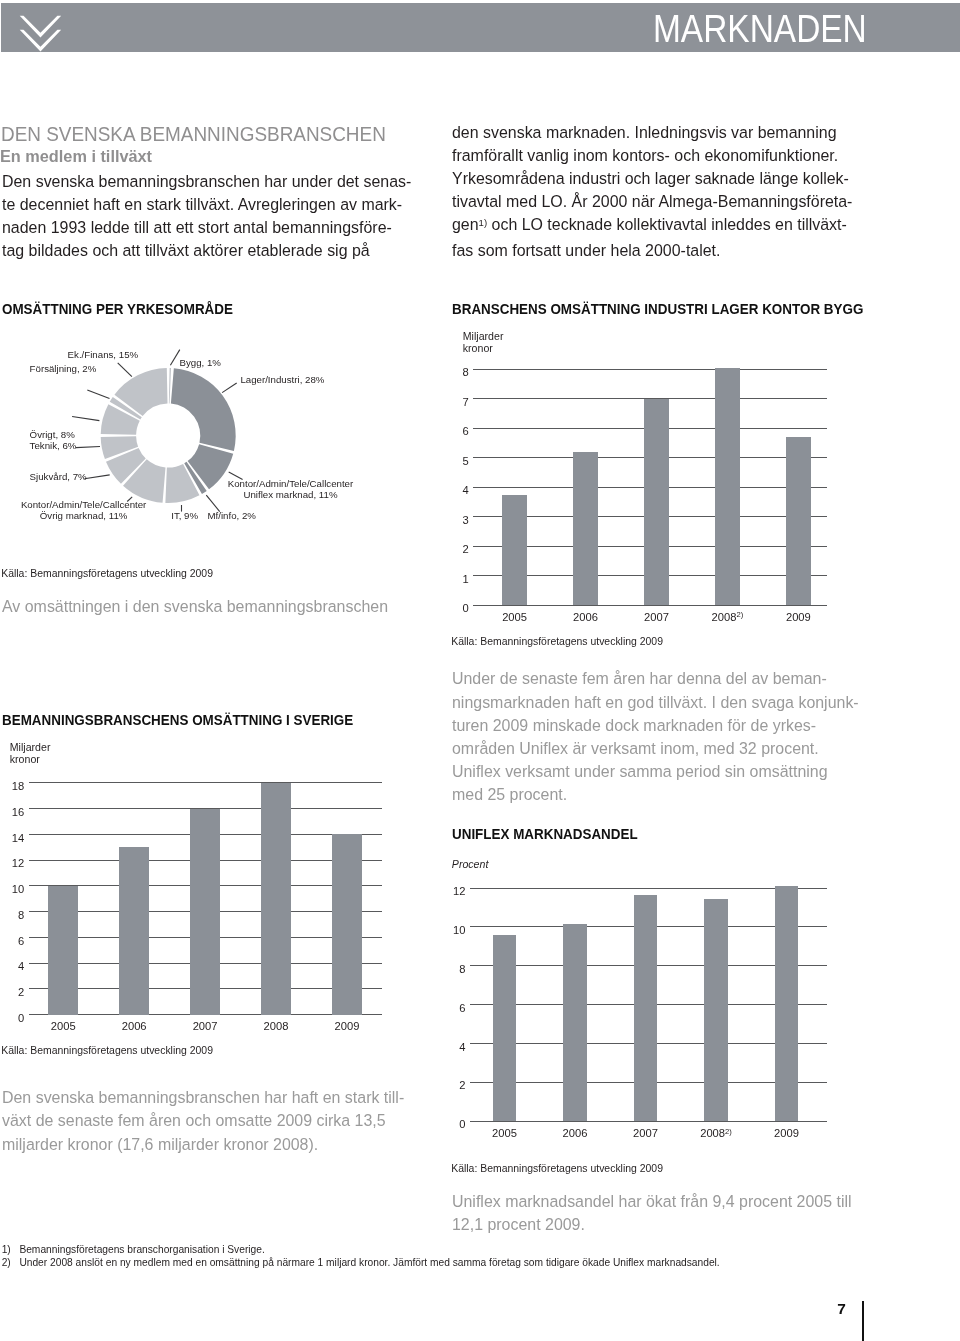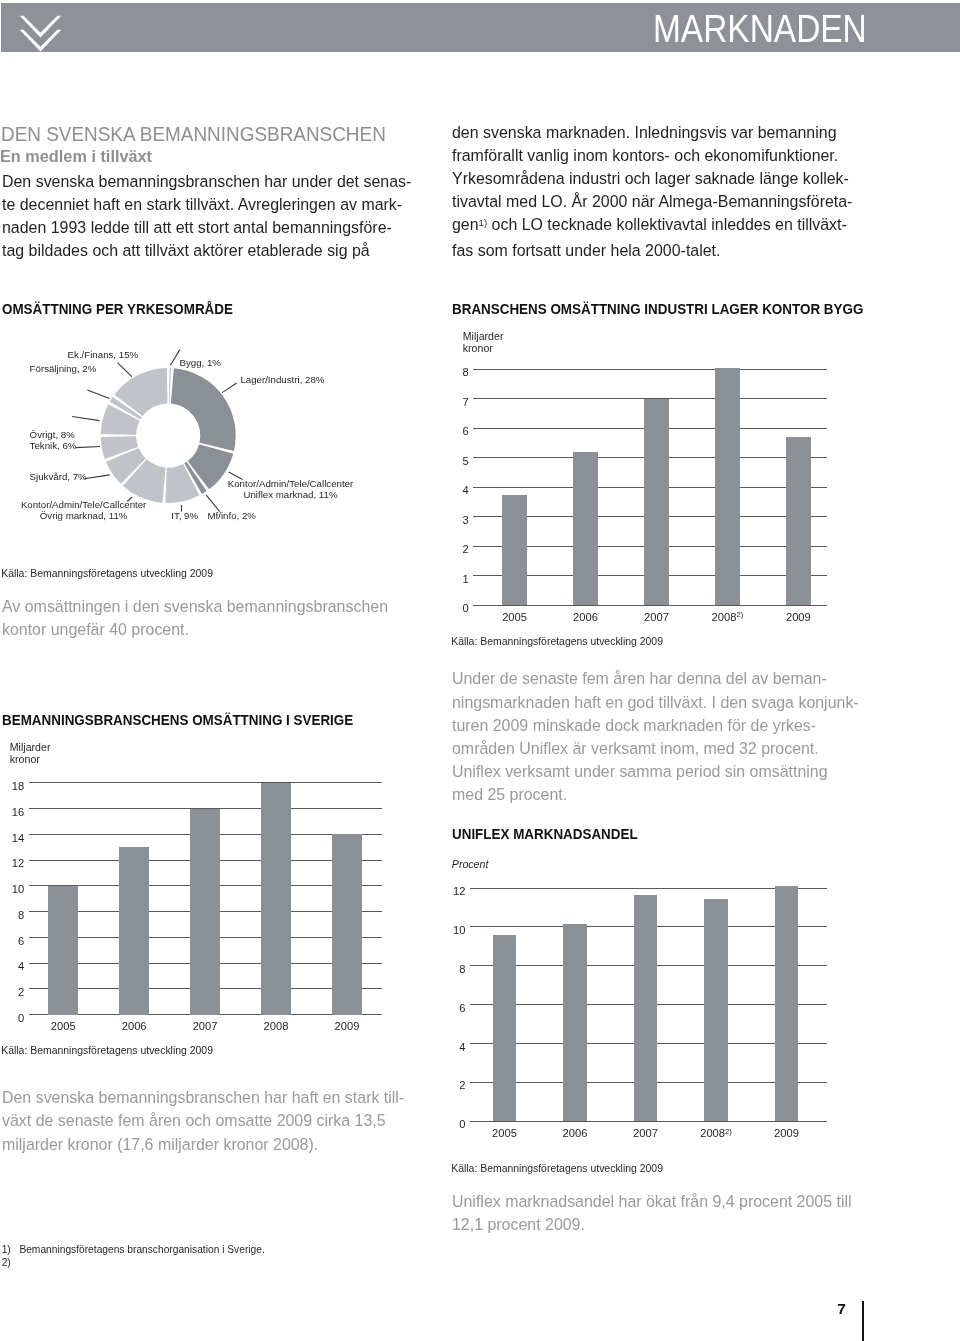--- a/index.html
+++ b/index.html
@@ -104,21 +104,20 @@
     <div class="donut-label" style="top: 500.45px; left: -16.4px; width: 200px; text-align: center;"><div>Kontor/Admin/Tele/Callcenter</div><div>Övrig marknad, 11%</div></div>
     <div class="donut-label" style="top: 472.45px; left: 29.6px;"><div>Sjukvård, 7%</div></div>
     <div class="donut-label" style="top: 440.75px; left: 29.6px;"><div>Teknik, 6%</div></div>
     <div class="donut-label" style="top: 430px; left: 29.6px;"><div>Övrigt, 8%</div></div>
     <div class="donut-label" style="top: 364px; left: 29.6px;"><div>Försäljning, 2%</div></div>
     <div class="donut-label" style="top: 349.85px; left: 67.6px;"><div>Ek./Finans, 15%</div></div>
   </div>
 <div class="abs source" style="left:1.2px;top:567.6px">Källa: Bemanningsföretagens utveckling 2009</div>
 <div class="abs graytext" id="note-donut" style="left:2px;top:595px">
     <div>Av omsättningen i den svenska bemanningsbranschen</div>
-    <div>kontor ungefär 40 procent.</div>
   </div>
 
 <div class="abs chart-title" style="left:452px;top:299.8px">BRANSCHENS OMSÄTTNING INDUSTRI LAGER KONTOR BYGG</div>
 <div class="abs" id="chart-branschens" style="left:452px;top:322px;width:400px;height:310px">
     <div class="gridline" style="left: 21.3px; width: 353.7px; top: 282.7px;"></div>
     <div class="tick-label" style="left: -43.4px; width: 60px; top: 280.3px;">0</div>
     <div class="gridline" style="left: 21.3px; width: 353.7px; top: 253.213px;"></div>
     <div class="tick-label" style="left: -43.4px; width: 60px; top: 250.812px;">1</div>
     <div class="gridline" style="left: 21.3px; width: 353.7px; top: 223.725px;"></div>
     <div class="tick-label" style="left: -43.4px; width: 60px; top: 221.325px;">2</div>
@@ -234,16 +233,16 @@
     </div>
   </div>
 <div class="abs source" style="left:451.2px;top:1162.6px">Källa: Bemanningsföretagens utveckling 2009</div>
 <div class="abs graytext" id="note-marknadsandel" style="left:452px;top:1190px">
     <div>Uniflex marknadsandel har ökat från 9,4 procent 2005 till</div>
     <div>12,1 procent 2009.</div>
   </div>
 
 <div class="abs" id="footnotes" style="left:1.7px;top:1242.6px;width:940px">
     <div class="footnote" style="position: relative; padding-left: 17.7px;"><span class="fn-marker" style="left: 0px;">1)</span><span>Bemanningsföretagens branschorganisation i Sverige.</span></div>
-    <div class="footnote" style="position: relative; padding-left: 17.7px;"><span class="fn-marker" style="left: 0px;">2)</span></div>
+    <div class="footnote" style="position: relative; padding-left: 17.7px;"><span class="fn-marker" style="left: 0px;">2)</span><span>Under 2008 anslöt en ny medlem med en omsättning på närmare 1 miljard kronor. Jämfört med samma företag som tidigare ökade Uniflex marknadsandel.</span></div>
   </div>
 <div class="abs" id="page-number" style="left:837.3px;top:1299.6px">7</div>
 <div class="abs" id="page-rule" style="left:861.6px;top:1301.1px;height:40px"></div>
 
 </body></html>

